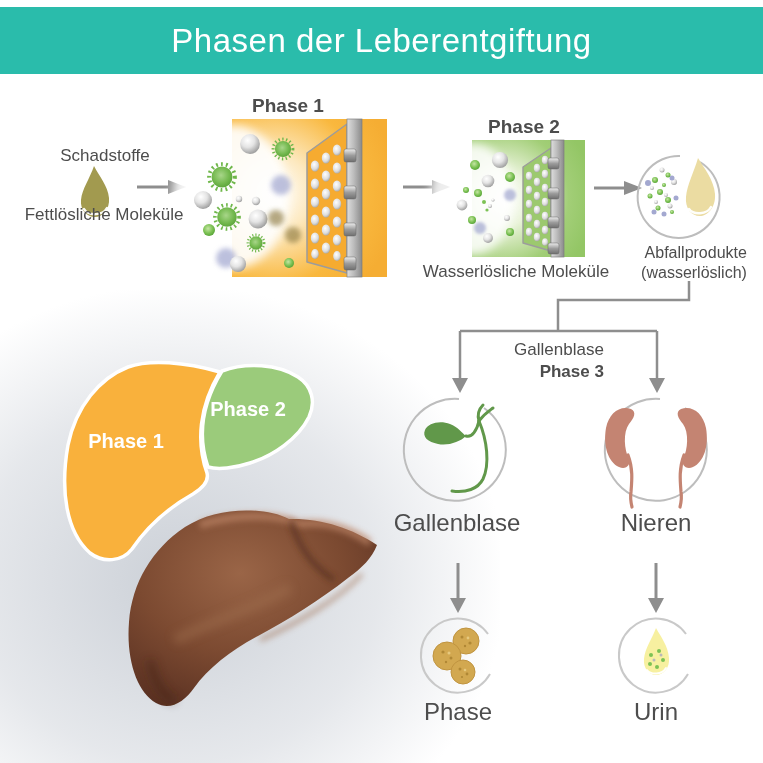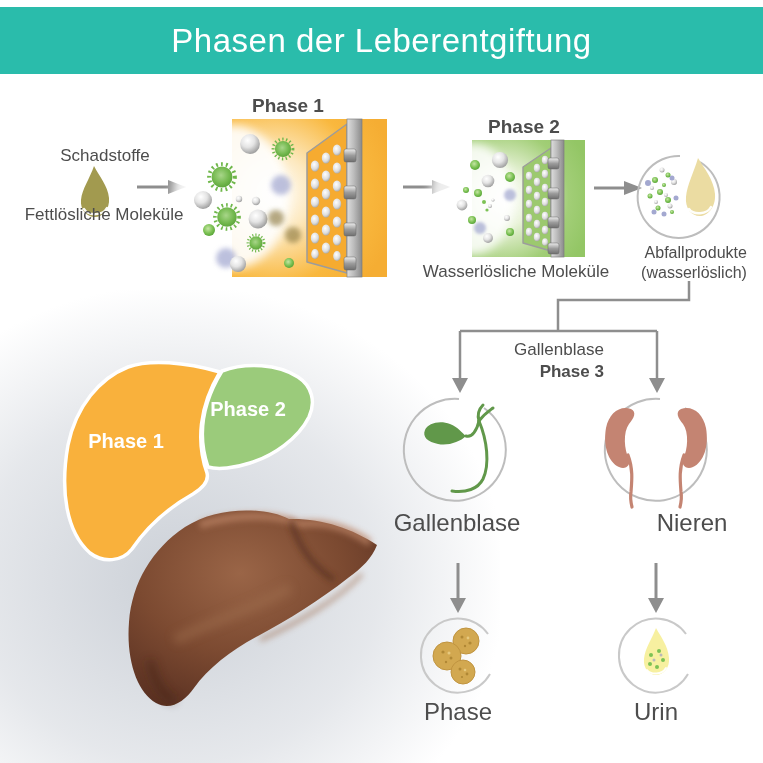--- a/index.html
+++ b/index.html
@@ -365,20 +365,20 @@
     <div>Abfallprodukte</div>
     <div>(wasserlöslich)</div>
   </div>
 
   <div class="lbl" style="left:559px;top:339px;line-height:22px">
     <div>Gallenblase</div>
     <div class="b">Phase 3</div>
   </div>
 
   <div class="lbl big" style="left:457px;top:509px">Gallenblase</div>
-  <div class="lbl big" style="left:692px;top:509px">Nieren</div>
+  <div class="lbl big" style="left:656px;top:509px">Nieren</div>
   <div class="lbl big" style="left:458px;top:698px">Phase</div>
   <div class="lbl big" style="left:656px;top:698px">Urin</div>
 
   <div class="lbl white" style="left:126px;top:430px">Phase 1</div>
   <div class="lbl white" style="left:248px;top:398px">Phase 2</div>
 
 </div>
 
 </body></html>

